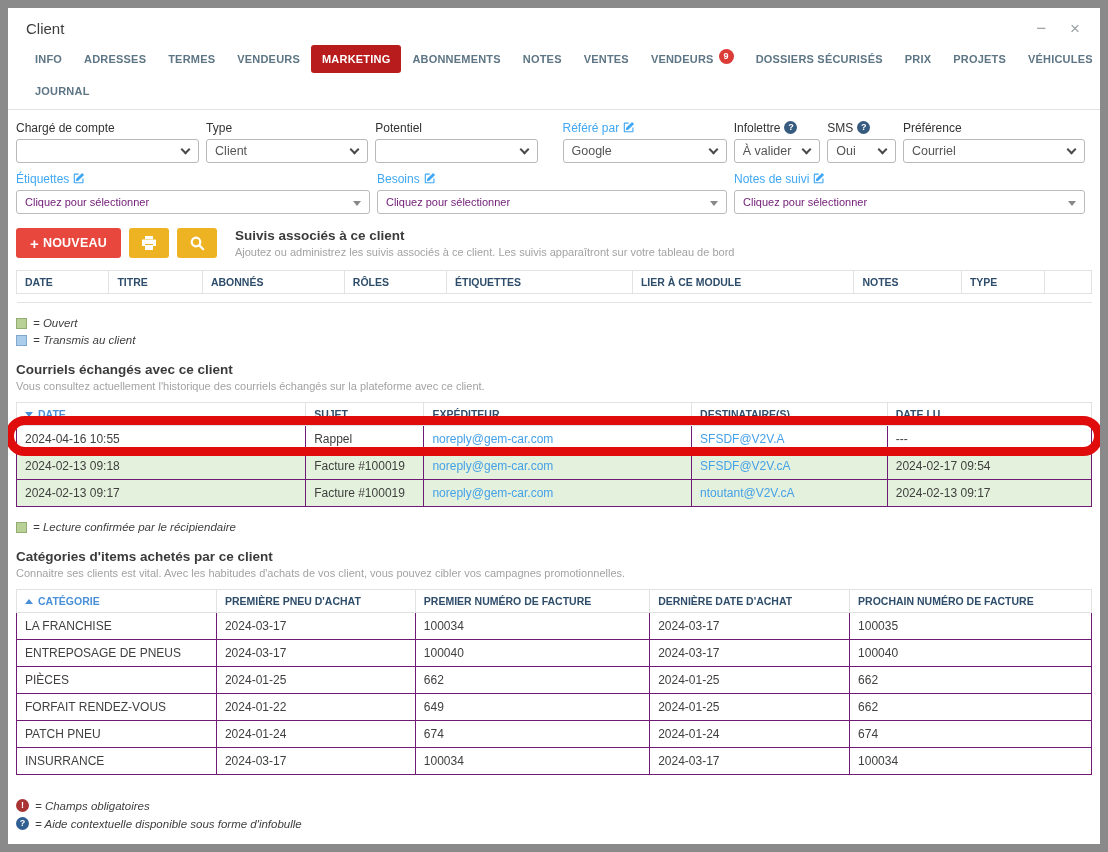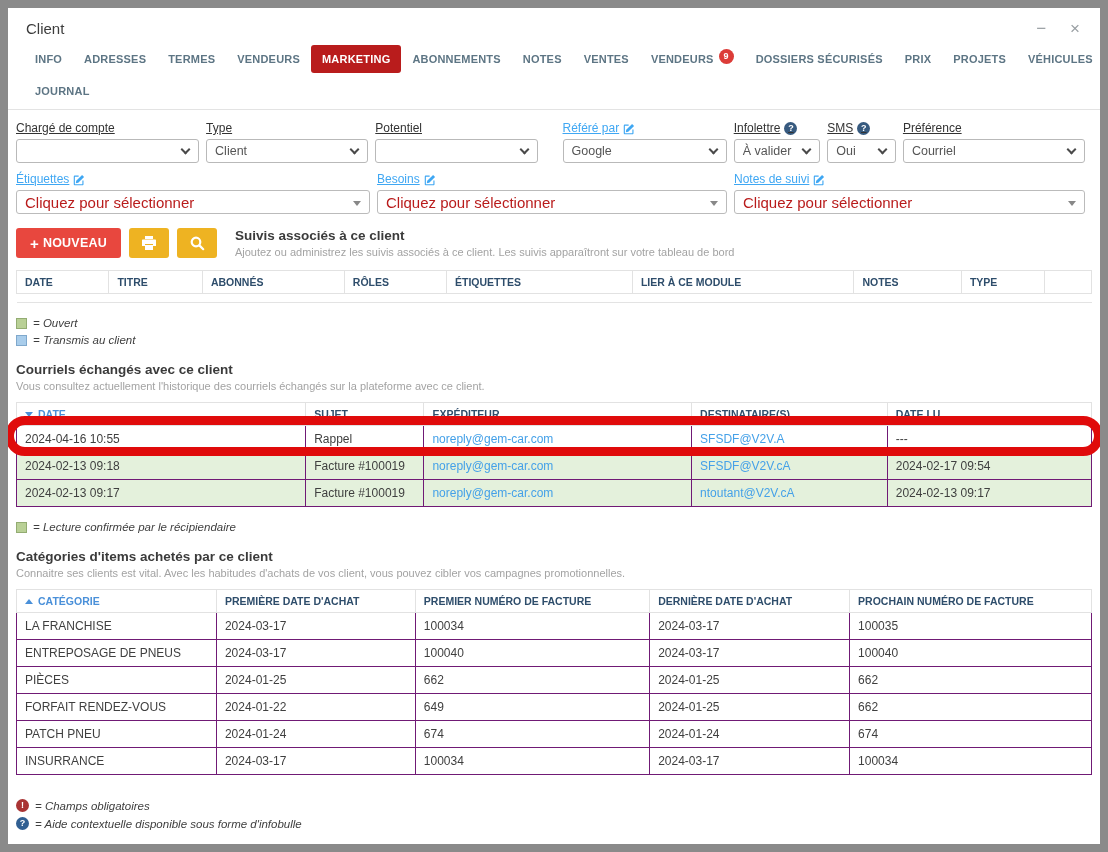--- a/index.html
+++ b/index.html
@@ -31,37 +31,37 @@
     margin-left:5px; vertical-align:4px;
   }
   .divider { border-bottom:1px solid #e3e3e3; }
 
   .content { padding:2px 8px 0 8px; }
 
   
   .formrow { display:flex; }
   .field { margin-right:7px; }
   .field.gap-lg { margin-left:18px; }
-  .flabel { font-size:12px; color:#333; margin:9px 0 4px 0; white-space:nowrap; display:flex; align-items:flex-end; gap:4px;text-decoration:underline; }
+  .flabel { font-size:12px; color:#333; margin:9px 0 4px 0; white-space:nowrap; display:flex; align-items:flex-start; gap:4px; }
   .flabel.blue { color:#3fa7f3; cursor:pointer; }
   .helpc {
     display:inline-block; width:13px; height:13px; border-radius:50%;
     background:#375a7f; color:#fff; font-size:9px; font-weight:700; text-align:center; line-height:13px;
   }
   .select {
     height:24px; border:1px solid #b9b9b9; border-radius:3px; background:#fff;
     display:flex; align-items:center; padding:0 24px 0 8px; position:relative;
     font-size:12.5px; color:#555; cursor:pointer;
   }
   .chev { position:absolute; right:9px; top:6px; width:7px; height:7px;
     border-right:2px solid #4a4a4a; border-bottom:2px solid #4a4a4a; transform:rotate(45deg); }
   .select2 {
     height:24px; border:1px solid #bbb; border-radius:3px; background:#fff;
     display:flex; align-items:center; padding:0 22px 0 8px; position:relative;
-    font-size:15px; color:#b91c1c; cursor:pointer;
+    font-size:11px; color:#701a75; cursor:pointer;
   }
   .s2arrow { position:absolute; right:8px; top:10px; width:0; height:0;
     border-left:4px solid transparent; border-right:4px solid transparent; border-top:5px solid #888; }
   .w184{width:184px}.w163{width:163px}.w165{width:165px}.w87{width:87px}.w69{width:69px}.w183{width:183px}
   .w356{width:356px}.w352{width:352px}.w353{width:353px}
 
   
   .actions { display:flex; align-items:flex-start; margin-top:14px; gap:8px; }
   .btn-new {
     background:#e8473e; border:none; color:#fff; font-family:inherit;
@@ -399,21 +399,21 @@
       <colgroup>
         <col style="width:18.6%">
           <col style="width:18.5%">
           <col style="width:21.8%">
           <col style="width:18.6%">
           <col style="width:22.5%">
       </colgroup>
       <thead>
         <tr>
           <th class="sorted"><i class="tri-up"></i><span>CATÉGORIE</span></th>
-          <th>PREMIÈRE DATE D'ACHAT</th>
+          <th>PREMIÈRE PNEU D'ACHAT</th>
           <th>PREMIER NUMÉRO DE FACTURE</th>
           <th>DERNIÈRE DATE D'ACHAT</th>
           <th>PROCHAIN NUMÉRO DE FACTURE</th>
         </tr>
       </thead>
       <tbody>
         <tr>
           <td>LA FRANCHISE</td>
           <td>2024-03-17</td>
           <td>100034</td>

